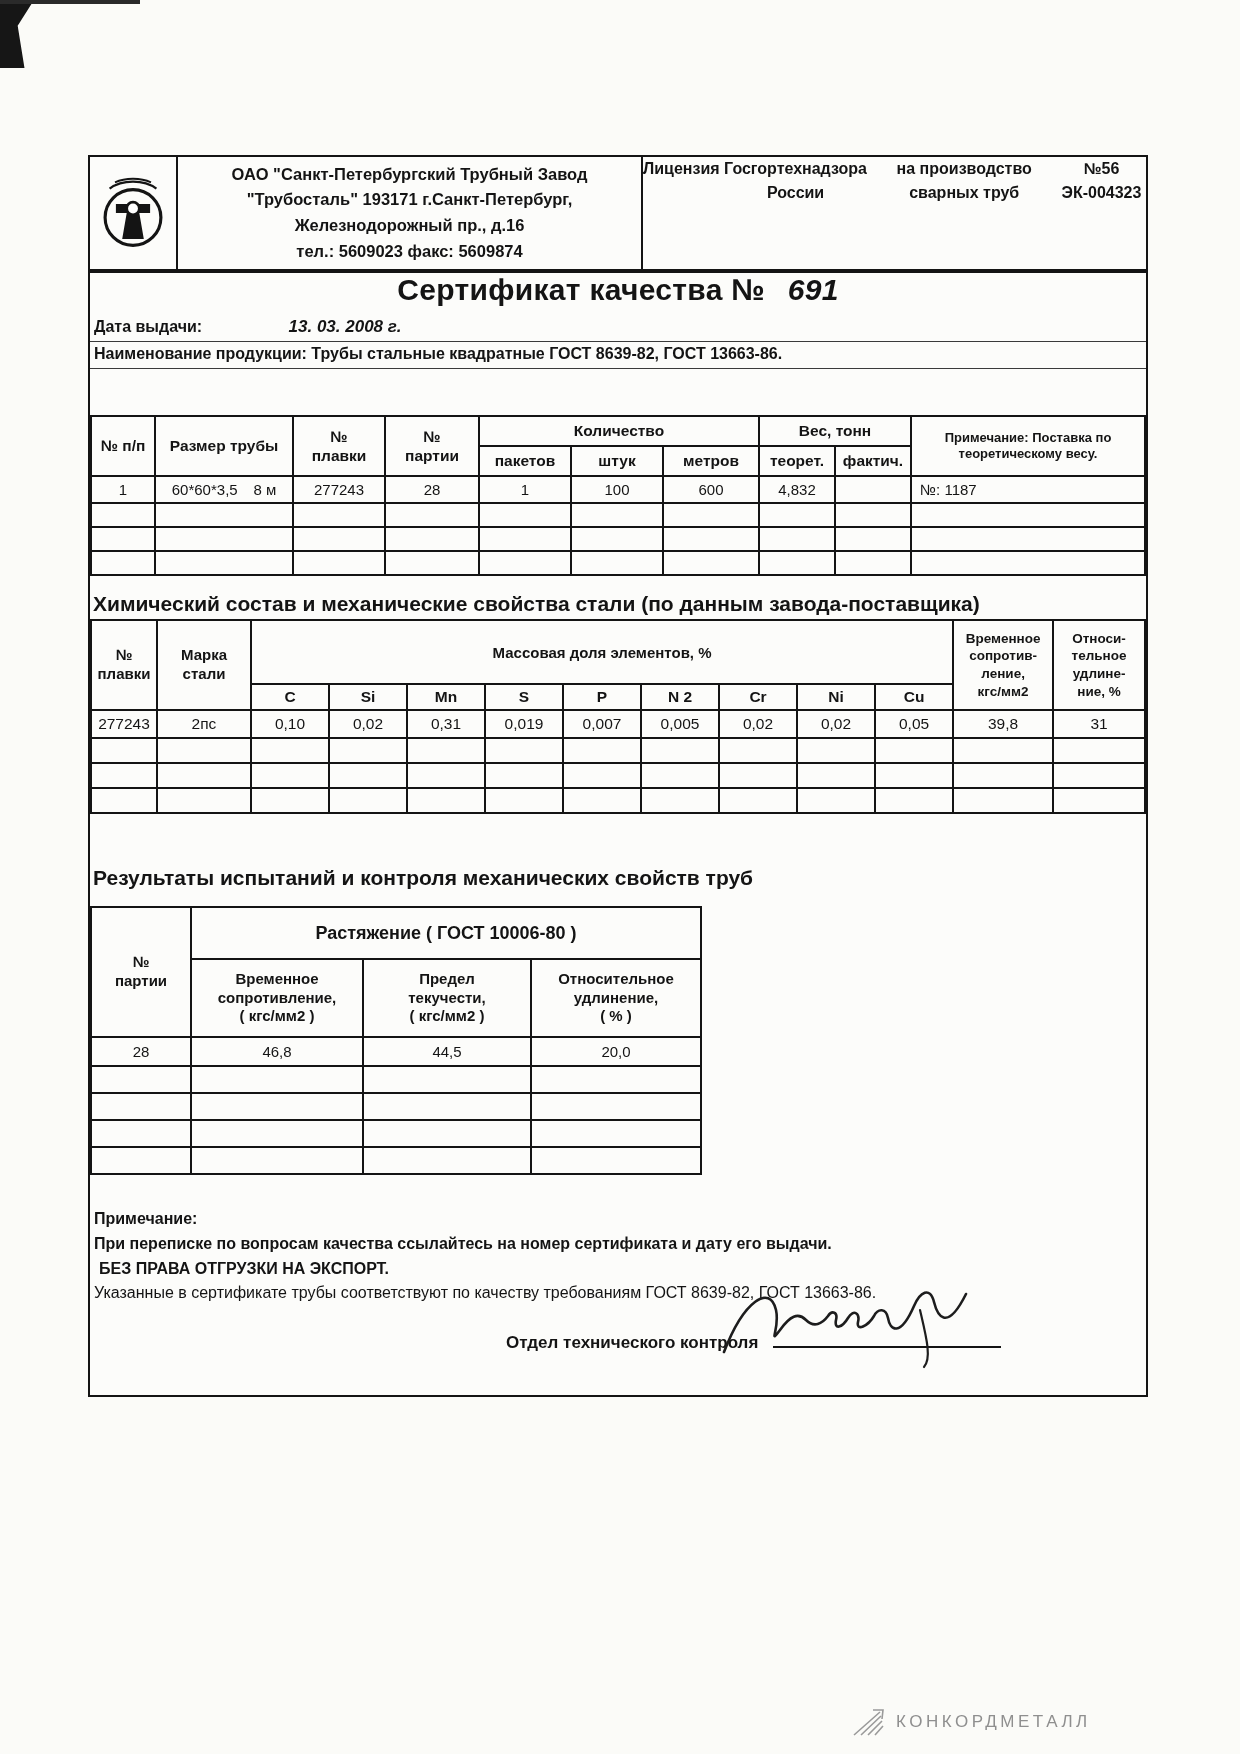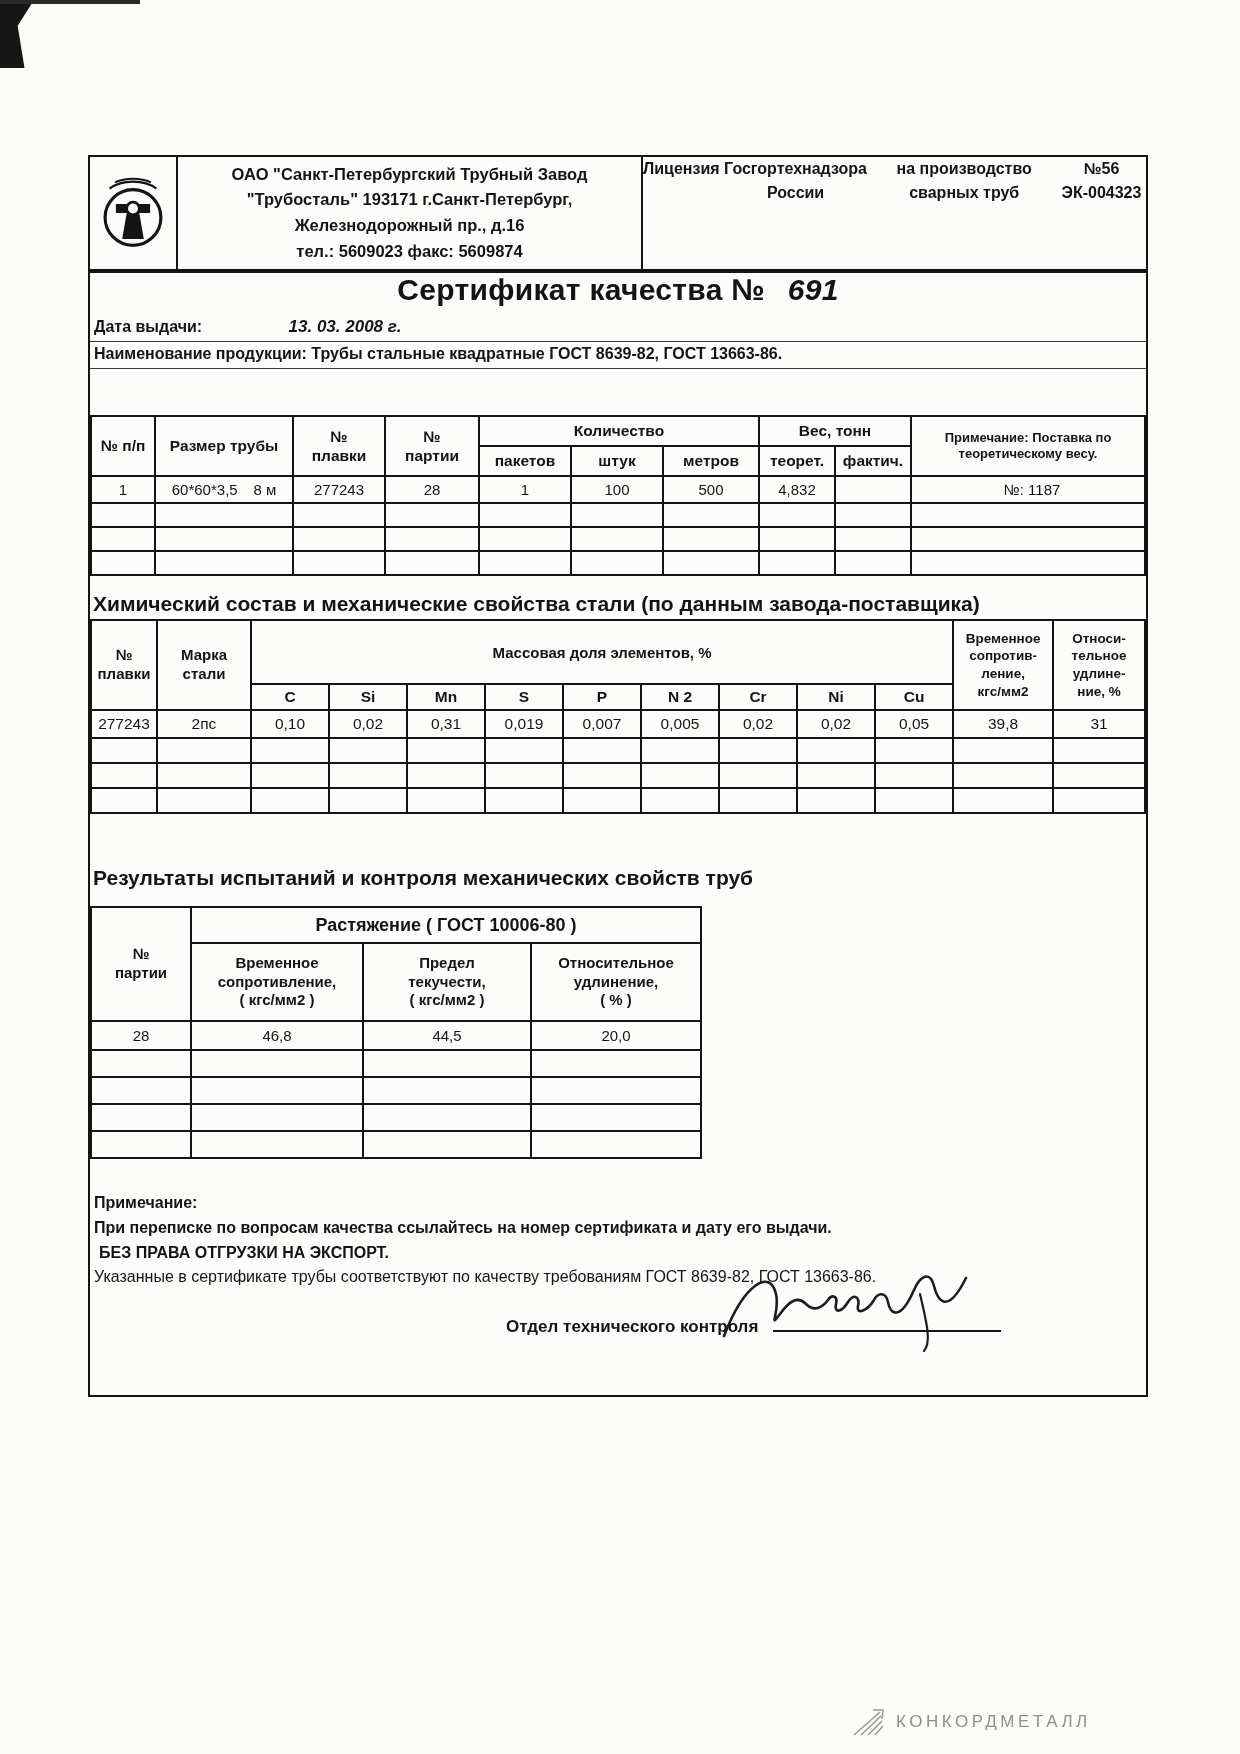--- a/index.html
+++ b/index.html
@@ -43,36 +43,36 @@
   table{ border-collapse:collapse; table-layout:fixed; }
   th,td{ border:2px solid #141414; text-align:center; vertical-align:middle; font-size:15px; overflow:hidden; }
   th{ font-weight:bold; }
   .pre{ white-space:pre-line; line-height:1.25; }
 
   .pipes{ width:100%; margin-top:46px; border-top:2.5px solid #141414; }
   .pipes th{ height:30px; font-size:15.5px; }
   .pipes td{ height:27px; font-weight:normal; }
   .pipes tr.empty td{ height:24px; }
   .pipes .note-h{ font-size:13px; }
-  .pipes .note-cell{ text-align:center; padding-left:8px; }
+  .pipes .note-cell{ text-align:left; padding-left:8px; }
   .size-cell{ }
   .size-cell .wrap{ display:flex; justify-content:space-evenly; }
 
   .section-title{ font-weight:bold; font-size:21px; padding-left:3px; }
   .chem-title{ margin-top:16px; }
   .chem{ width:100%; margin-top:3px; }
   .chem th.tall{ height:64px; }
   .chem .el-row th{ height:26px; font-size:15.5px; }
   .chem td{ height:28px; font-weight:normal; font-size:15.5px; }
   .chem tr.empty td{ height:25px; }
   .chem .small-h{ font-size:13.5px; line-height:1.3; }
 
   .res-title{ margin-top:52px; }
   .tension{ width:612px; margin-top:16px; }
-  .tension th.group{ height:36px; font-size:18px; }
+  .tension th.group{ height:52px; font-size:18px; }
   .tension th.sub{ height:78px; font-size:15px; }
   .tension td{ height:29px; font-weight:normal; }
   .tension tr.empty td{ height:27px; }
 
   
   .notes{ margin-top:32px; padding-left:4px; font-size:16px; line-height:1.55; }
   .notes .b{ font-weight:bold; }
   .notes .indent{ padding-left:5px; }
   .dept{ position:relative; margin-top:22px; padding-left:416px; font-weight:bold; font-size:17px; height:40px; }
   .dept .line{ display:inline-block; width:228px; border-bottom:2px solid #141414; height:20px; margin-left:10px; }
@@ -168,21 +168,21 @@
         <td class="size-cell">
           <div class="wrap">
             <span>60*60*3,5</span>
             <span>8 м</span>
           </div>
         </td>
         <td>277243</td>
         <td>28</td>
         <td>1</td>
         <td>100</td>
-        <td>500</td>
+        <td>600</td>
         <td>4,832</td>
         <td></td>
         <td class="note-cell">№: 1187</td>
       </tr>
       <tr class="empty">
             <td></td>
             <td></td>
             <td></td>
             <td></td>
             <td></td>

